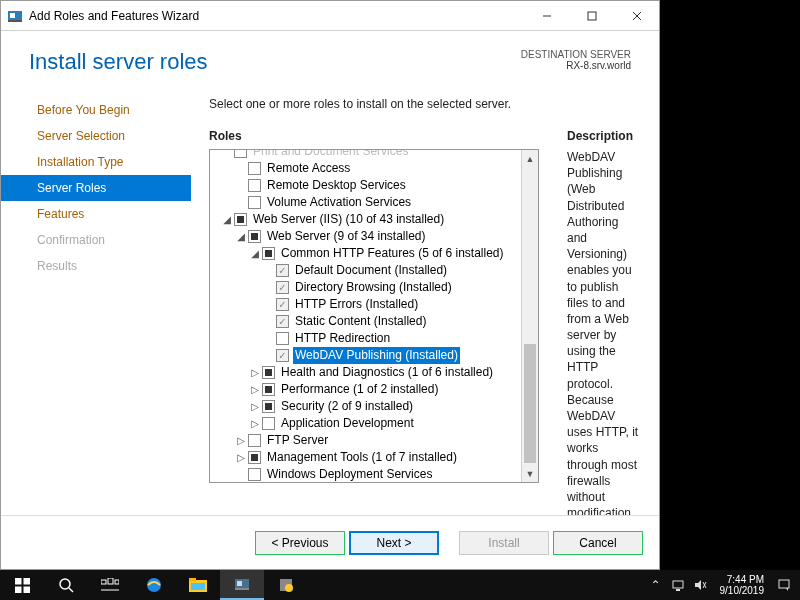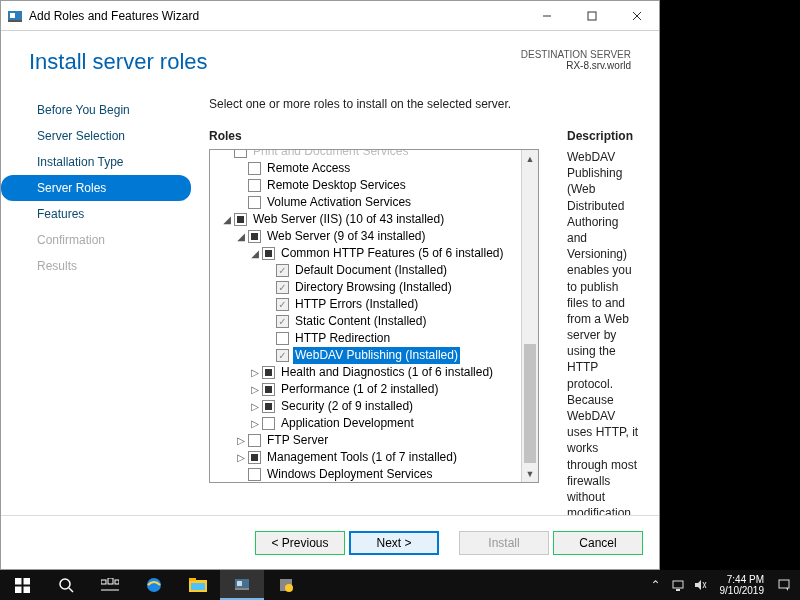--- a/index.html
+++ b/index.html
@@ -61,29 +61,28 @@
     display: flex;
     overflow: hidden;
   }
   .nav-steps {
     width: 190px;
     padding: 12px 0;
     font-size: 12px;
   }
   .nav-steps .step {
     padding: 4px 24px 4px 36px;
-    color: #0c4a6e;
+    color: #a16207;
     cursor: pointer;
     line-height: 1.5;
   }
   .nav-steps .step.disabled { color: #aaa; }
   .nav-steps .step.active {
     background: #0078d4;
     color: #fff;
-    border-radius: 12px;
   }
   .main-col {
     flex: 1;
     padding: 10px 4px 0 18px;
     display: flex;
     flex-direction: column;
     overflow: hidden;
   }
   .instruction { font-size: 12px; color: #222; margin-bottom: 18px; margin-top: 2px;}
   .panels { display: flex; gap: 28px; flex: 1; overflow: hidden; }

